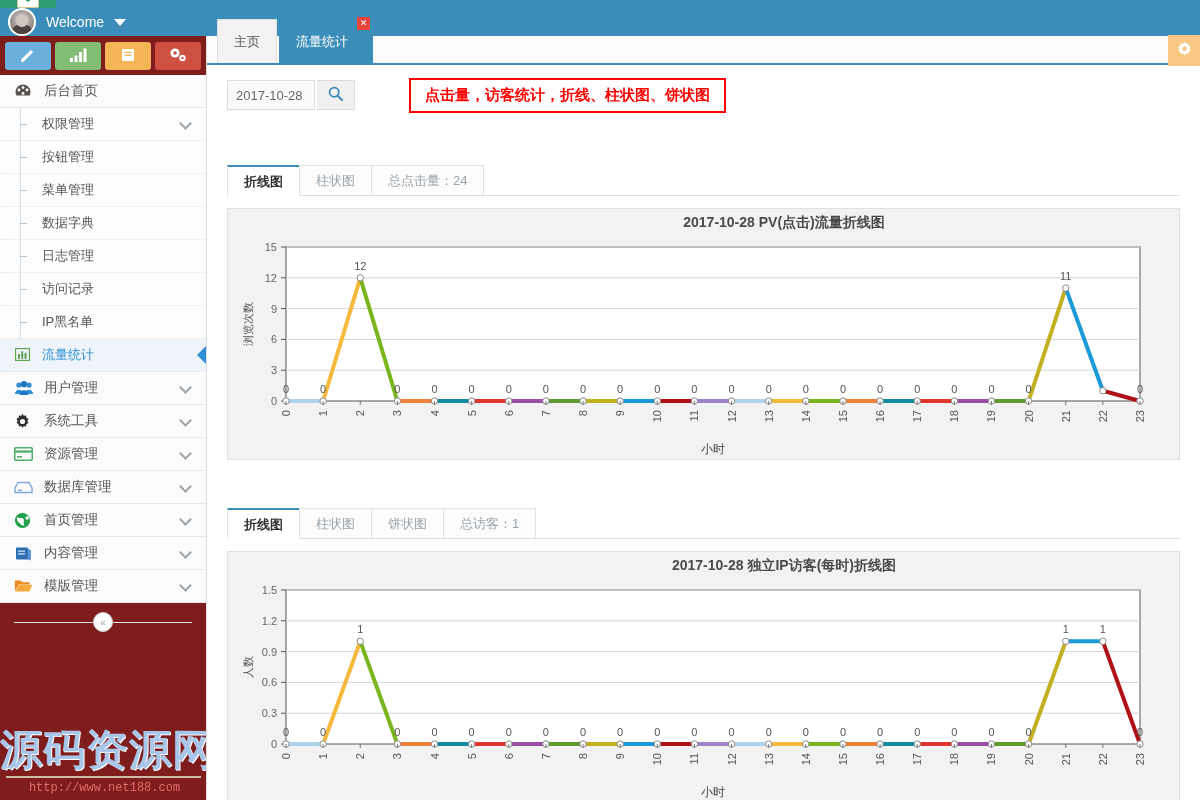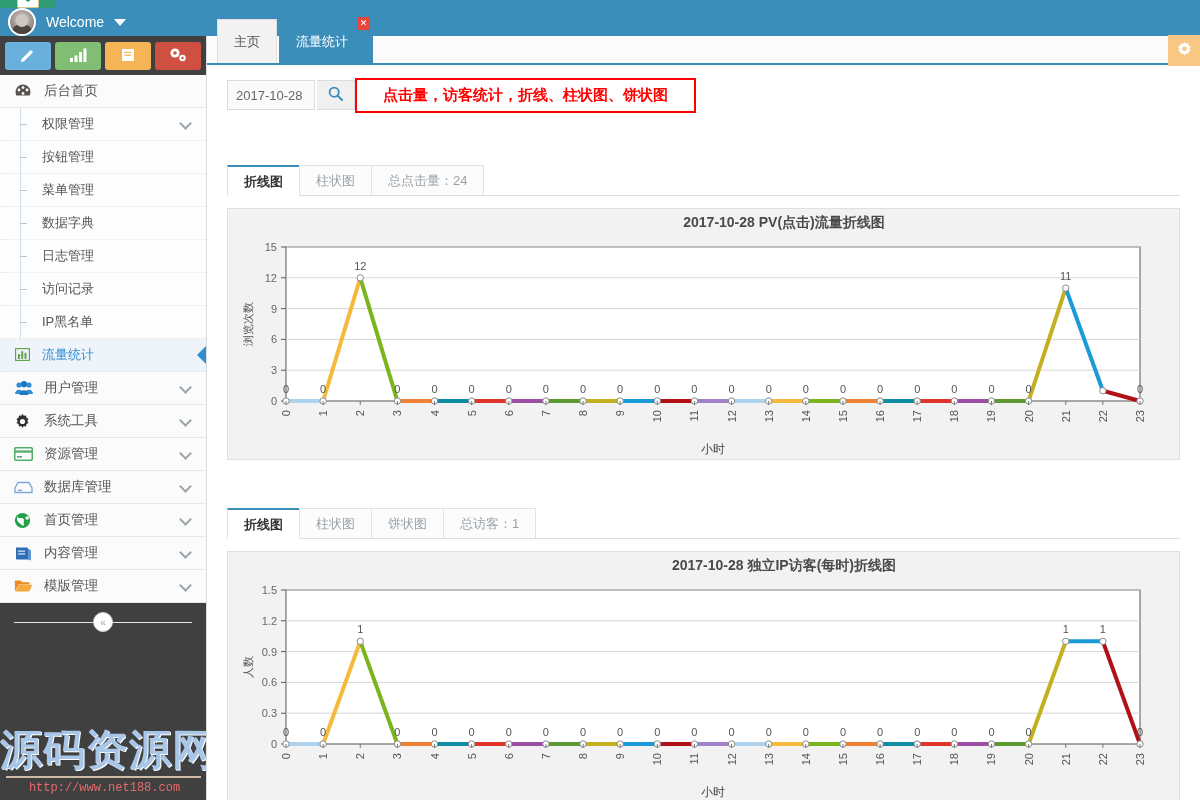--- a/index.html
+++ b/index.html
@@ -63,21 +63,21 @@
     width: 0; height: 0;
     border-left: 6px solid transparent;
     border-right: 6px solid transparent;
     border-top: 7px solid #ffffff;
   }
 
   
   #sidebar {
     position: absolute; top: 36px; left: 0;
     width: 207px; height: 764px;
-    background: #404040;
+    background: #7f1d1d;
     border-right: 1px solid #dcdcdc;
     overflow: hidden;
   }
   #quick-icons {
     display: flex; padding: 6px 5px 5px 5px; gap: 4px;
   }
   .quick-icon {
     width: 47px; height: 28px; border-radius: 3px;
     display: flex; align-items: center; justify-content: center;
     cursor: pointer;
@@ -233,22 +233,23 @@
     outline:none;
   }
   #search-btn {
     width: 38px; height: 30px; margin-left: 2px;
     border: 1px solid #dcdcdc; border-left:none;
     background: #f0f0f0;
     display:flex; align-items:center; justify-content:center;
     cursor:pointer;
   }
   #notice-box {
+    margin-left: 54px;
     border: 2px solid #ff0000;
-    padding: 6px 26px;
+    padding: 6px 14px;
     color:#ff0000; font-size: 15px; font-weight: bold;
     white-space: nowrap;
   }
 
   
   .panel { margin: 0 20px 0 20px; }
   .panel-tabs {
     display:flex; align-items:flex-end;
     border-bottom: 1px solid #ddd;
     height: 31px;

